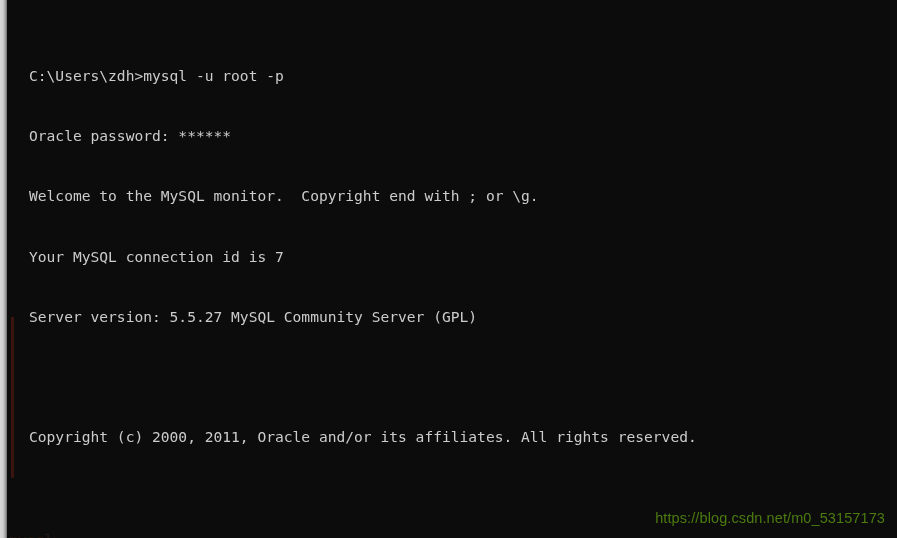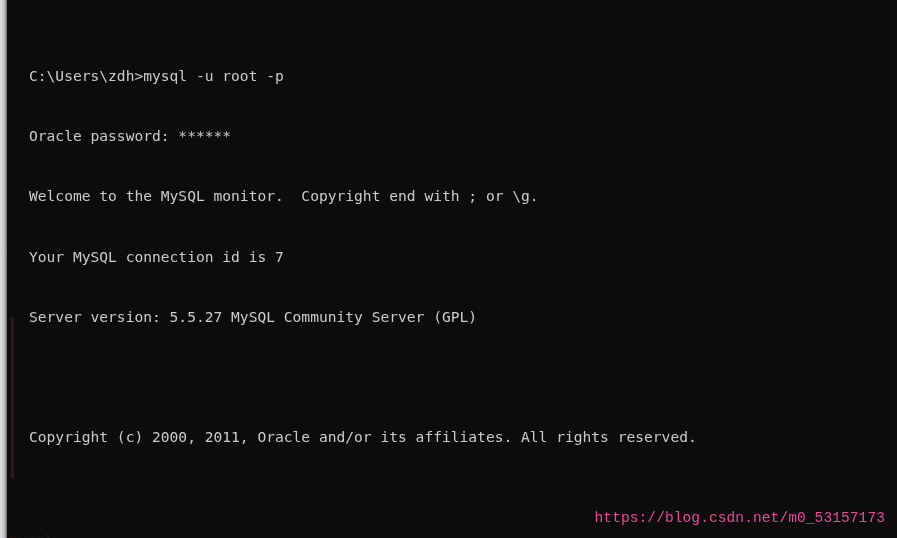--- a/index.html
+++ b/index.html
@@ -66,22 +66,22 @@
     height: 20.05px;
     white-space: pre;
   }
 
   .console-line.blank { color: transparent; }
 
   #csdn-watermark {
     position: absolute;
     right: 12px;
     bottom: 12px;
-    color: #ec4899;
-    font-family: Liberation Mono, monospace;
+    color: #4d7c0f;
+    font-family: Liberation Sans, sans-serif;
     font-size: 14.5px;
     letter-spacing: 0.1px;
     z-index: 6;
     white-space: pre;
   }
 
   
   #clipped-bottom-line {
     position: absolute;
     left: 9px;

